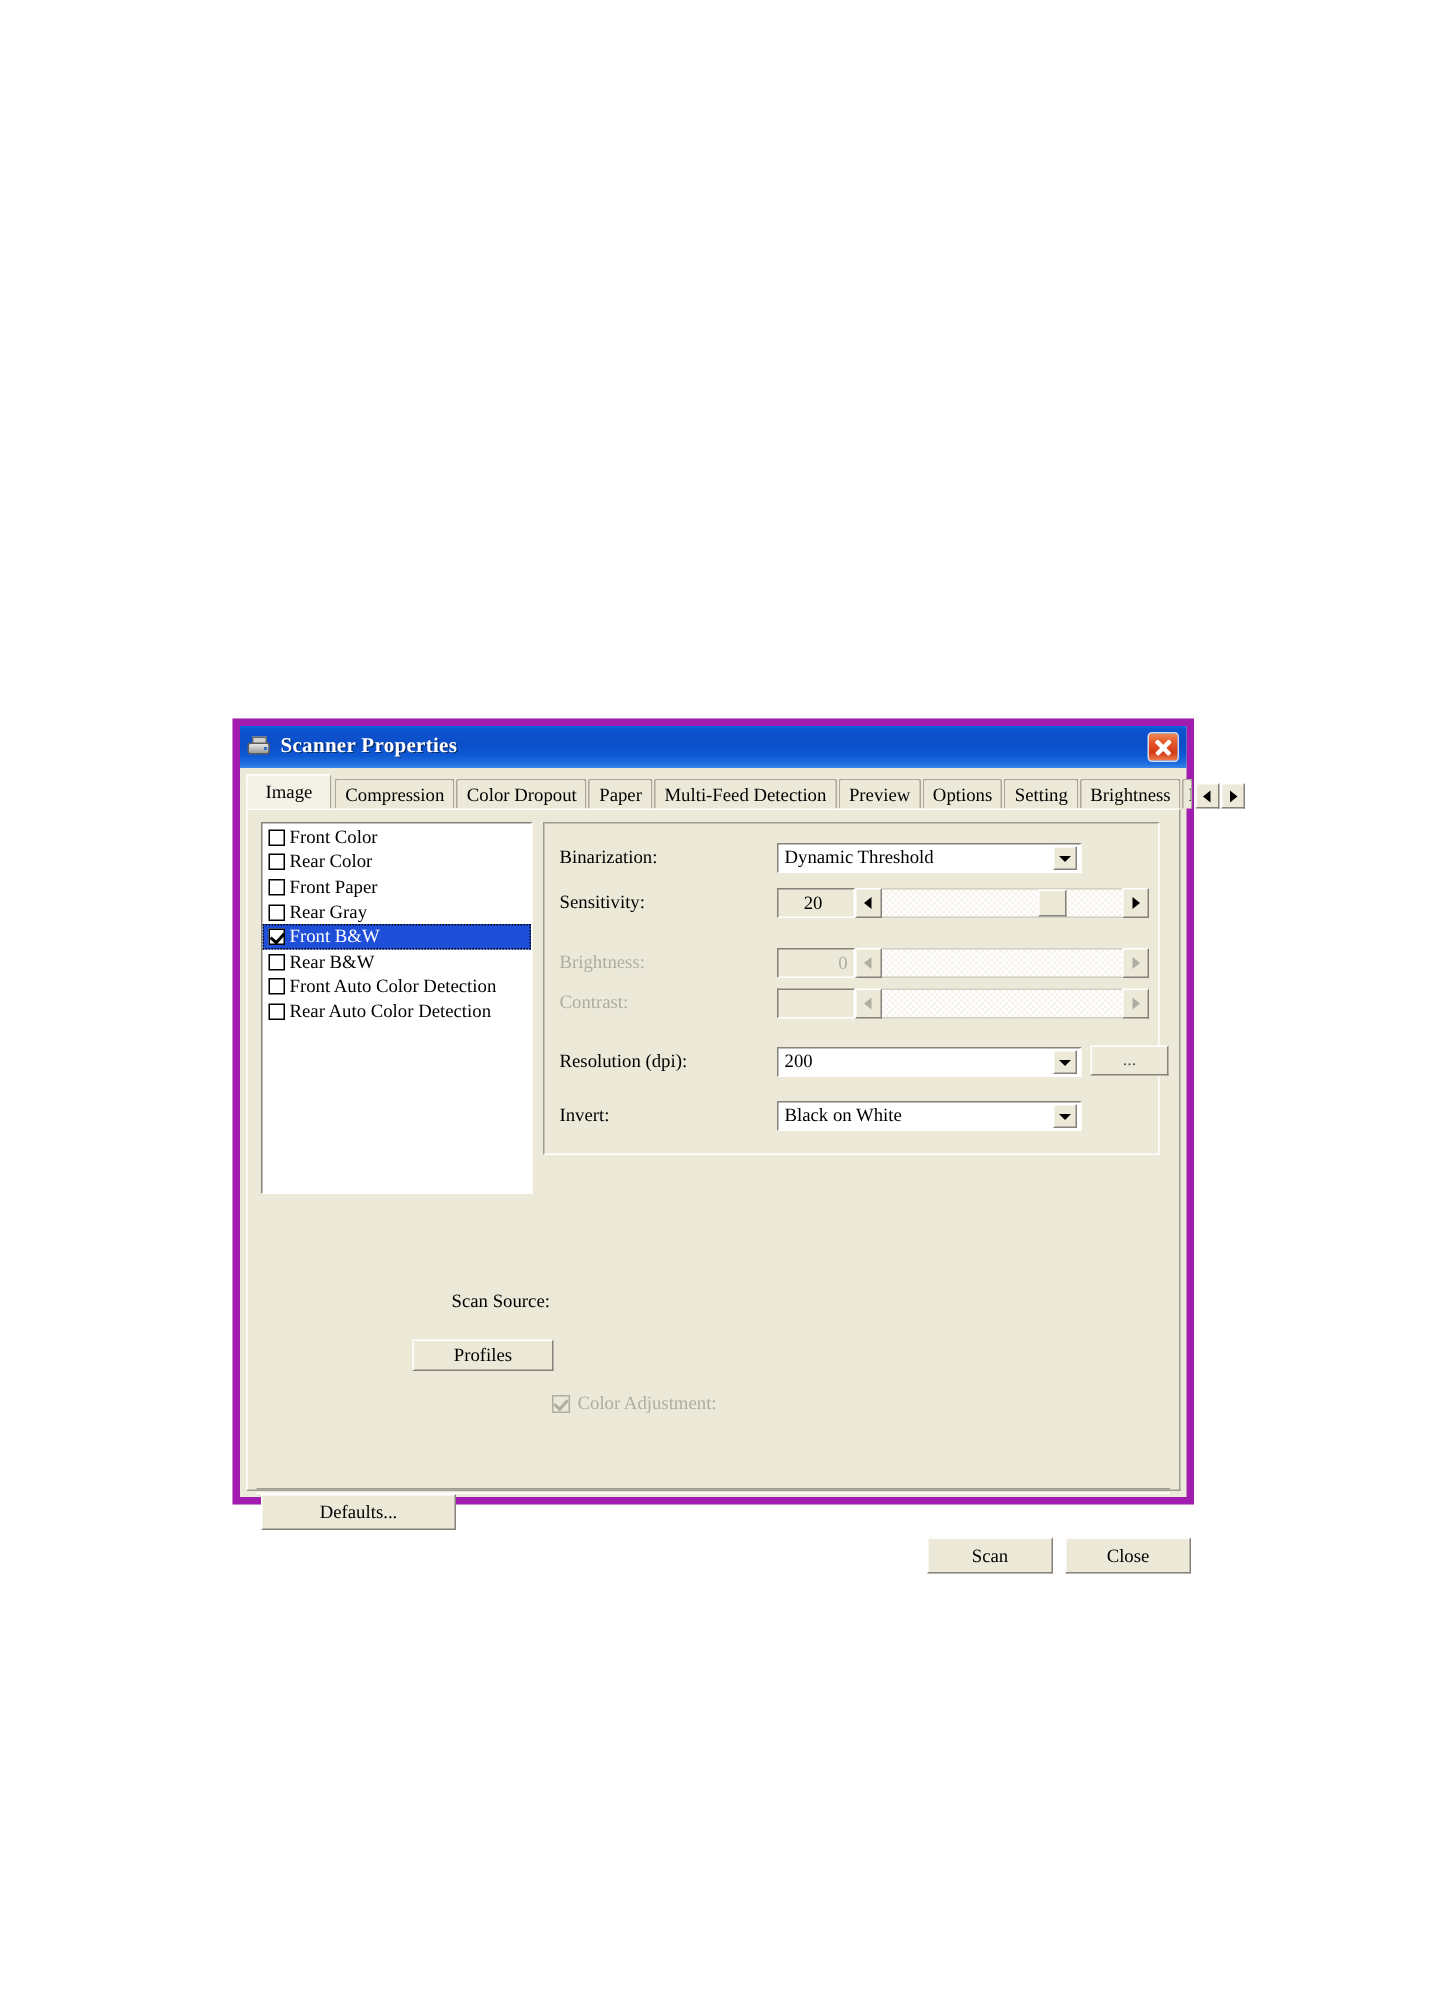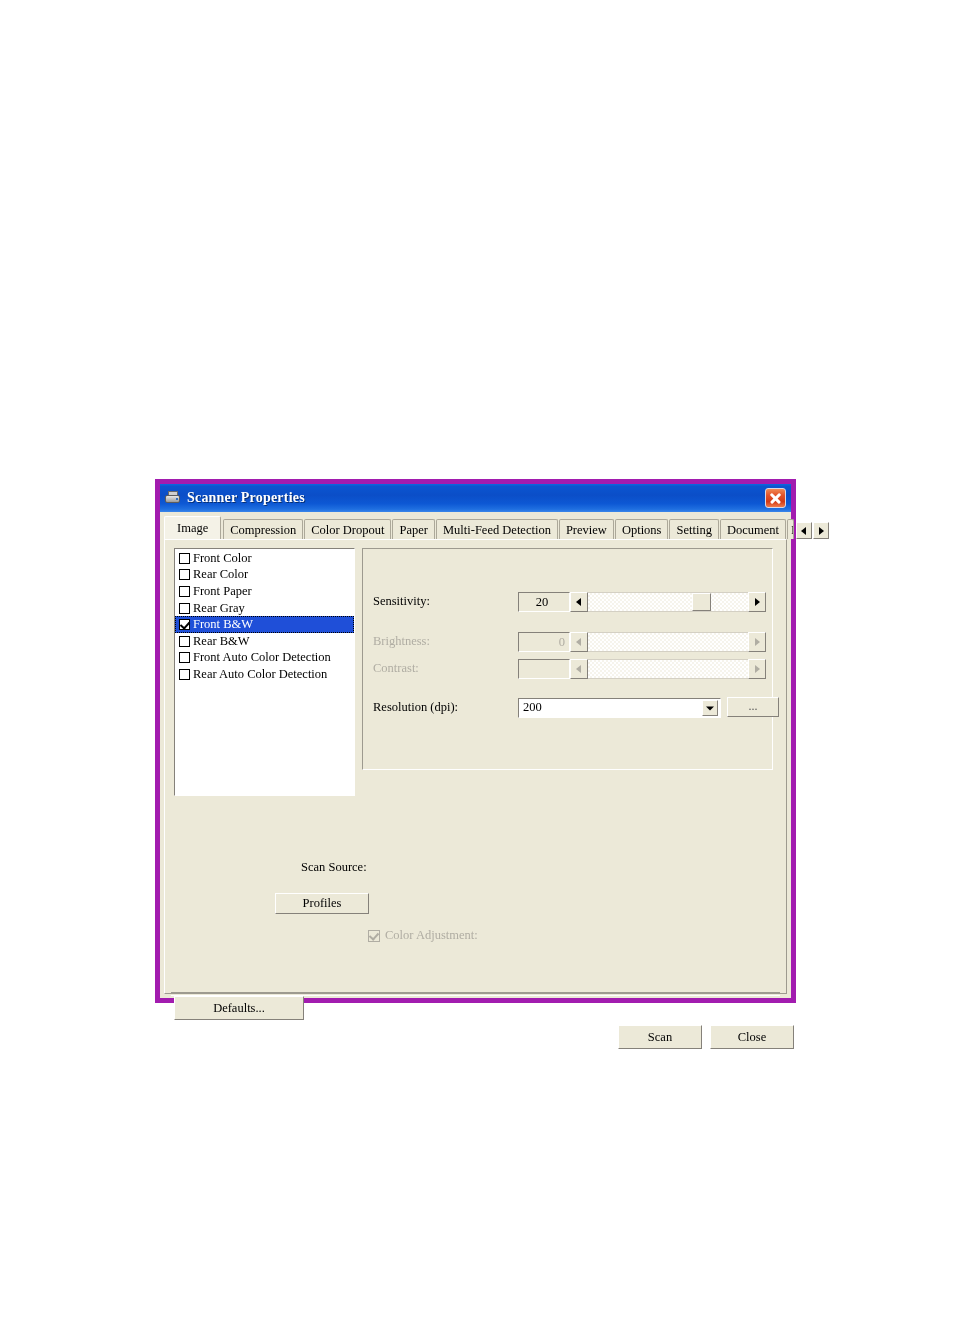--- a/index.html
+++ b/index.html
@@ -471,21 +471,21 @@
 
   <div class="tabstrip">
     <div class="tab active">Image</div>
     <div class="tab">Compression</div>
     <div class="tab">Color Dropout</div>
     <div class="tab">Paper</div>
     <div class="tab">Multi-Feed Detection</div>
     <div class="tab">Preview</div>
     <div class="tab">Options</div>
     <div class="tab">Setting</div>
-    <div class="tab">Document</div>
+    <div class="tab">Brightness</div>
     <div class="tab clipped">In</div>
     <div class="tab-scrollers">
       <div class="tab-arrow left">
           <i></i>
         </div>
       <div class="tab-arrow right">
           <i></i>
         </div>
     </div>
   </div>
@@ -522,20 +522,27 @@
         <span>Front Auto Color Detection</span>
       </div>
       <div class="src-item">
         <span class="cbox"></span>
         <span>Rear Auto Color Detection</span>
       </div>
     </div>
 
     <div class="groupbox">
 
+      <div class="row" style="top:12px;">
+        <span class="row-label">Binarization:</span>
+        <div class="combo" style="left:155px; width:203px;">
+          <span class="combo-text">Dynamic Threshold</span>
+          <span class="combo-btn"></span>
+        </div>
+      </div>
 
       <div class="row" style="top:42px;">
         <span class="row-label">Sensitivity:</span>
         <div class="numbox" style="left:155px; width:52px;text-align:center;">20</div>
         <div class="scroll" style="left:207px; width:196px;">
           <div class="sb-arrow left">
               <i></i>
             </div>
           <div class="sb-track">
             <div class="sb-thumb" style="left:65%;"></div>
@@ -576,20 +583,27 @@
 
       <div class="row" style="top:148px;">
         <span class="row-label">Resolution (dpi):</span>
         <div class="combo" style="left:155px; width:203px;">
           <span class="combo-text">200</span>
           <span class="combo-btn"></span>
         </div>
         <div class="dotbtn" style="left:364px; top:0;">...</div>
       </div>
 
+      <div class="row" style="top:184px;">
+        <span class="row-label">Invert:</span>
+        <div class="combo" style="left:155px; width:203px;">
+          <span class="combo-text">Black on White</span>
+          <span class="combo-btn"></span>
+        </div>
+      </div>
     </div>
 
     <span class="scan-source-label">Scan Source:</span>
 
     <div class="profiles-btn">Profiles</div>
 
     <div class="coloradj">
       <span class="cbox-dis"></span>
       <span>Color Adjustment:</span>
     </div>

